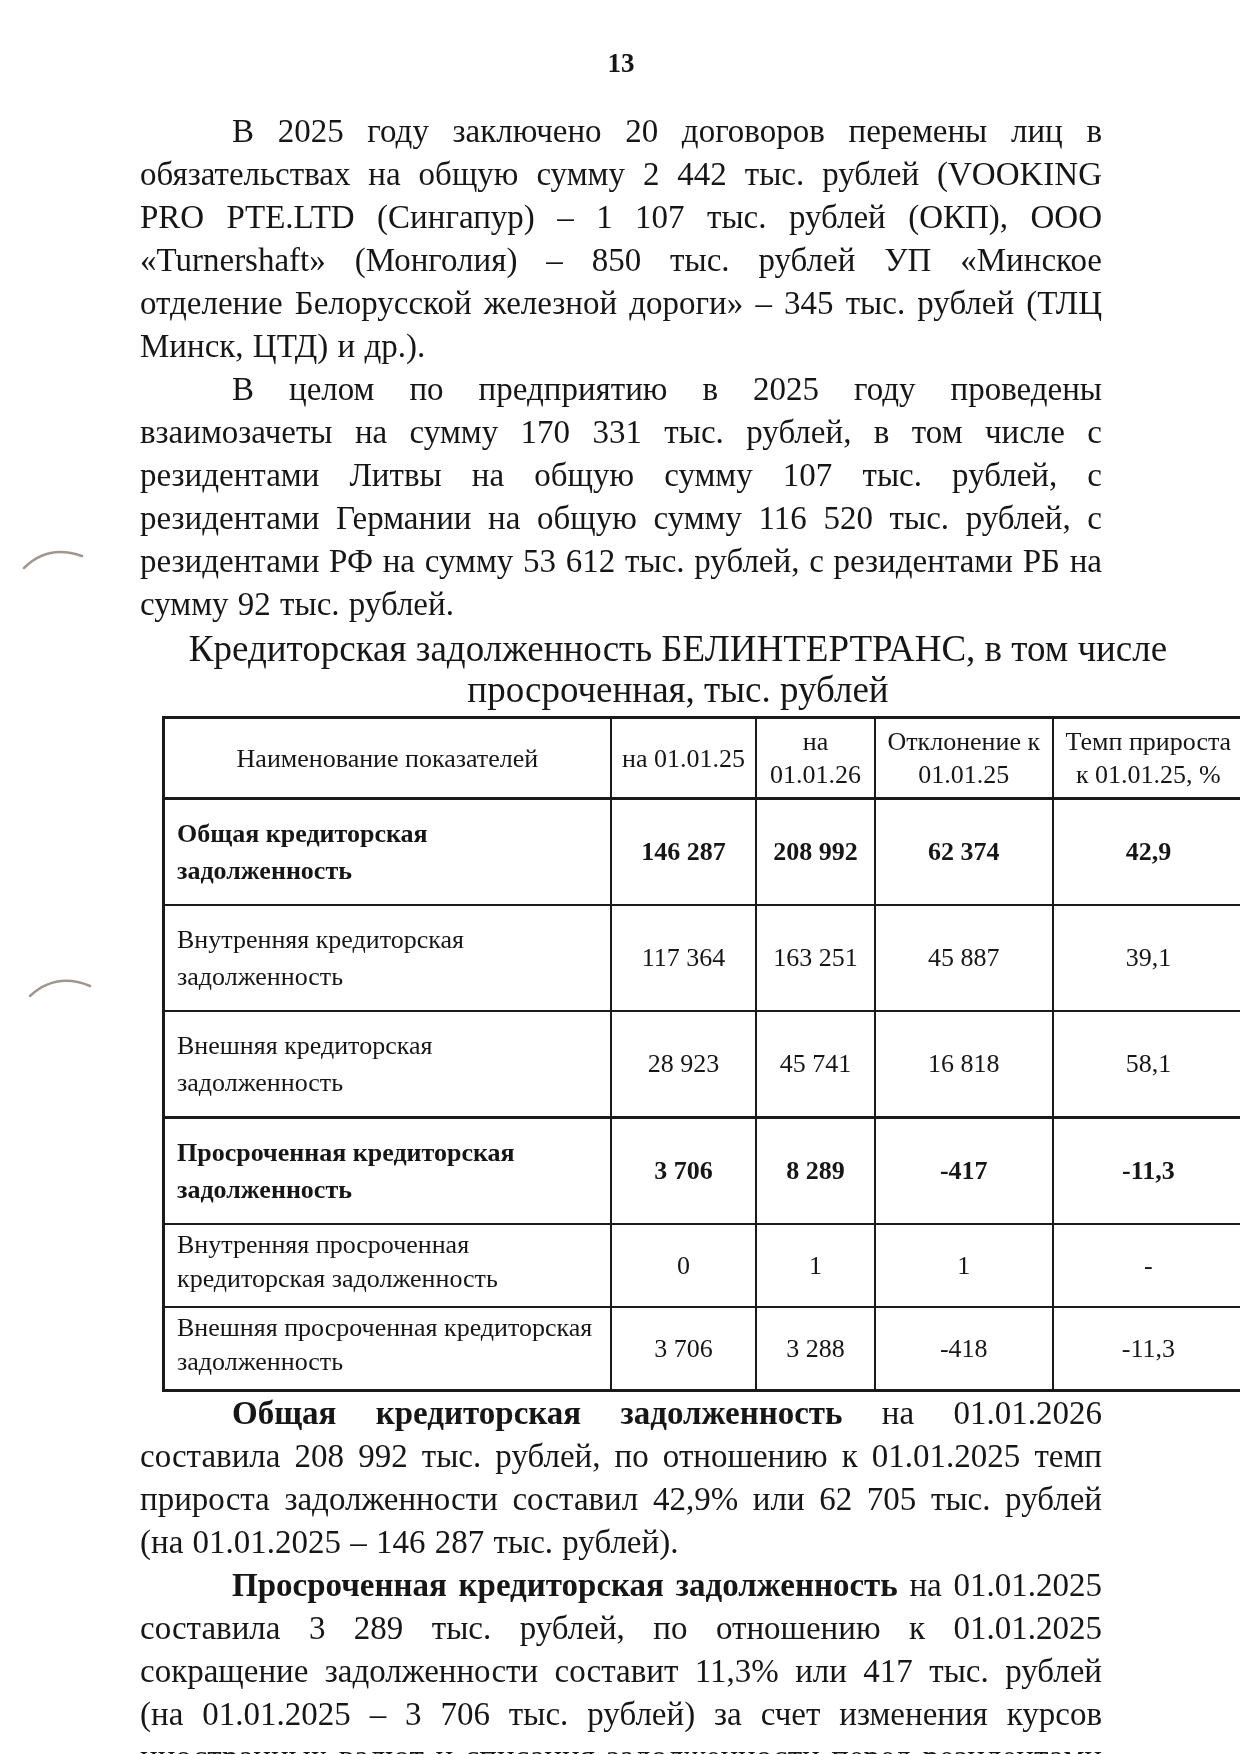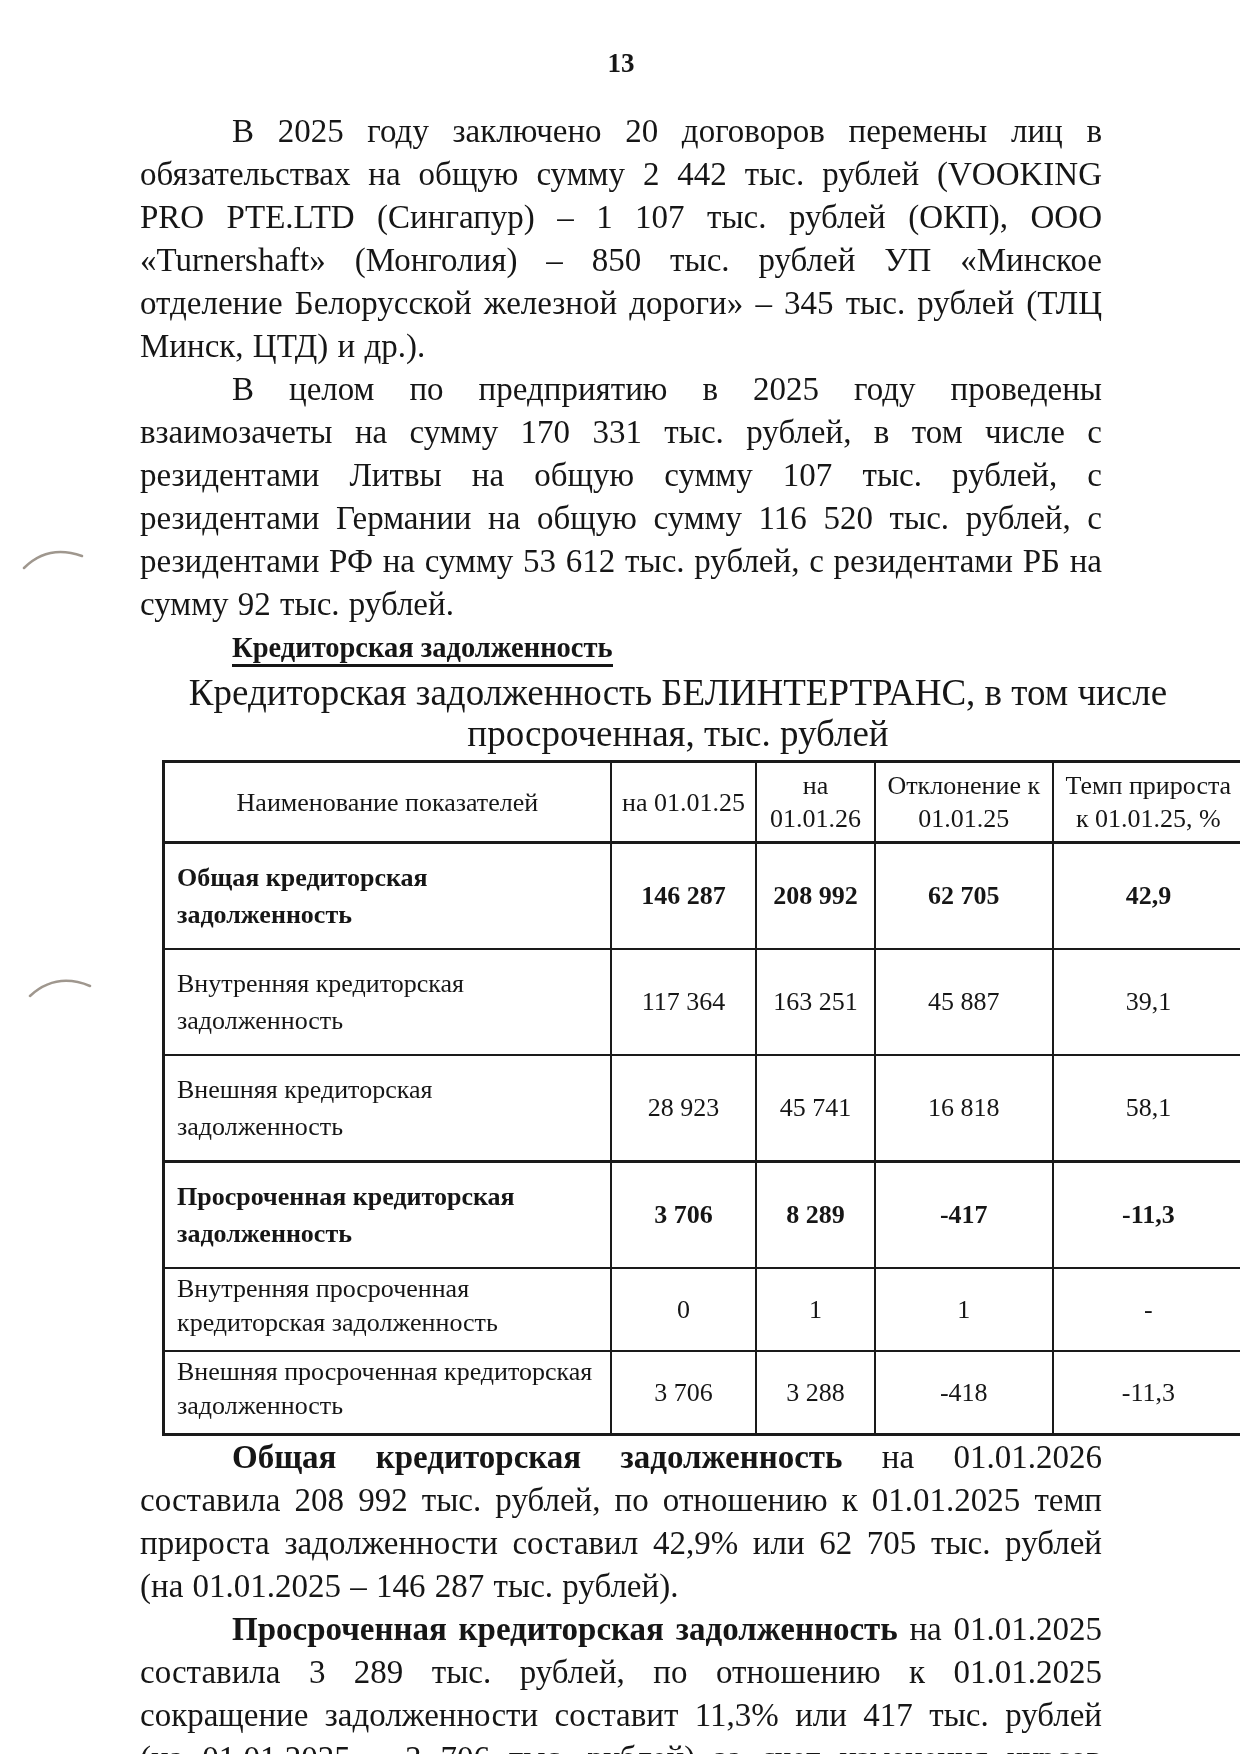--- a/index.html
+++ b/index.html
@@ -104,21 +104,20 @@
   </svg>
 
   <div class="content">
 
     <div class="pagenum">13</div>
 
     <p class="body">В 2025 году заключено 20 договоров перемены лиц в обязательствах на общую сумму 2 442 тыс. рублей (VOOKING PRO PTE.LTD (Сингапур) – 1 107 тыс. рублей (ОКП), ООО «Turnershaft» (Монголия) – 850 тыс. рублей УП «Минское отделение Белорусской железной дороги» – 345 тыс. рублей (ТЛЦ Минск, ЦТД) и др.).</p>
 
     <p class="body">В целом по предприятию в 2025 году проведены взаимозачеты на сумму 170 331 тыс. рублей, в том числе с резидентами Литвы на общую сумму 107 тыс. рублей, с резидентами Германии на общую сумму 116 520 тыс. рублей, с резидентами РФ на сумму 53 612 тыс. рублей, с резидентами РБ на сумму 92 тыс. рублей.</p>
 
-    <p class="heading"><span class="u">Кредиторская задолженность</span></p>
 
     <div class="table-title">
       <div>Кредиторская задолженность БЕЛИНТЕРТРАНС, в том числе</div>
       <div>просроченная, тыс. рублей</div>
     </div>
 
     <table class="payables">
       <colgroup>
         <col style="width:427px">
           <col style="width:139px">
@@ -131,21 +130,21 @@
         <th>Наименование показателей</th>
         <th>на 01.01.25</th>
         <th>на 01.01.26</th>
         <th>Отклонение к 01.01.25</th>
         <th>Темп прироста к 01.01.25, %</th>
       </tr>
       <tr class="tall boldrow">
         <td class="name">Общая кредиторская задолженность</td>
         <td class="val">146 287</td>
         <td class="val">208 992</td>
-        <td class="val">62 705</td>
+        <td class="val">62 374</td>
         <td class="val">42,9</td>
       </tr>
       <tr class="tall">
         <td class="name">Внутренняя кредиторская задолженность</td>
         <td class="val">117 364</td>
         <td class="val">163 251</td>
         <td class="val">45 887</td>
         <td class="val">39,1</td>
       </tr>
       <tr class="tall">

